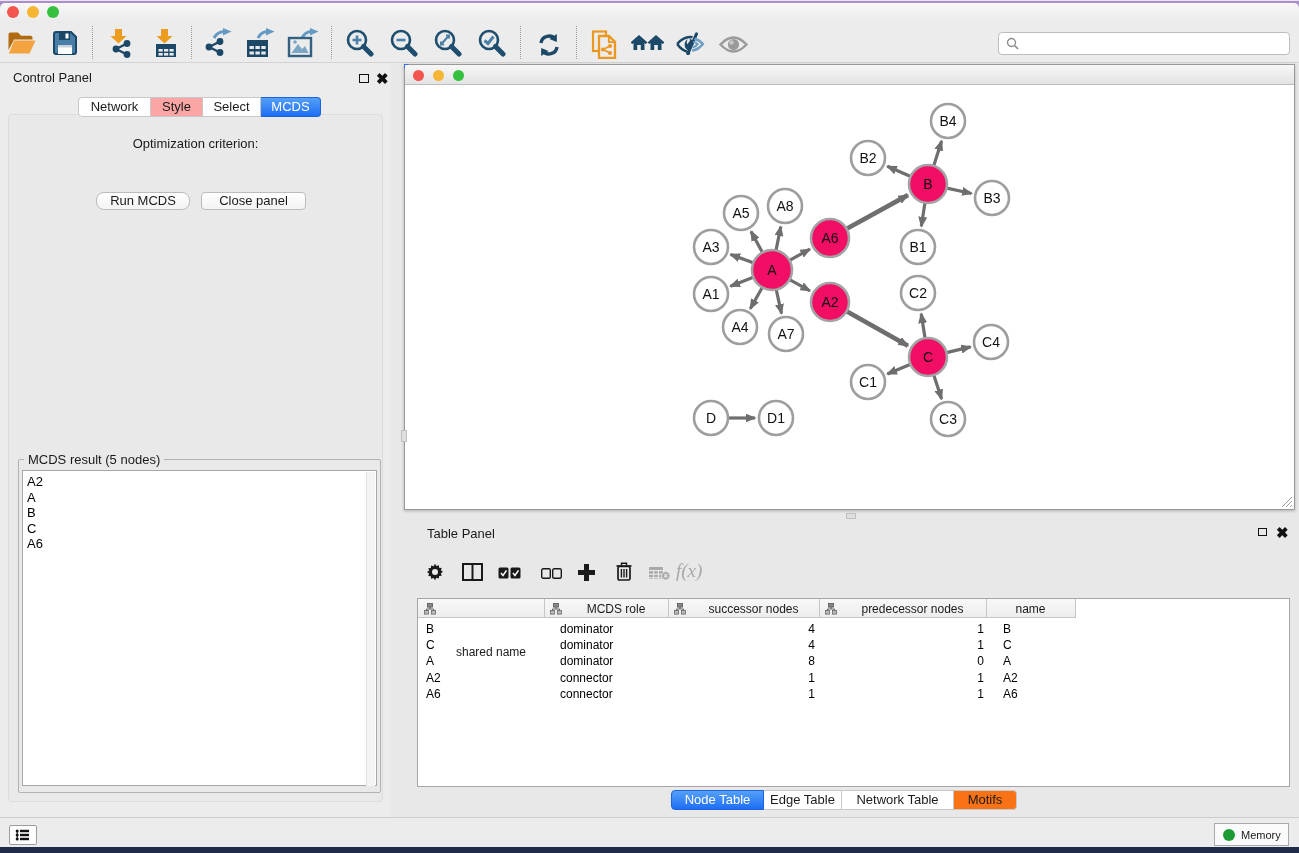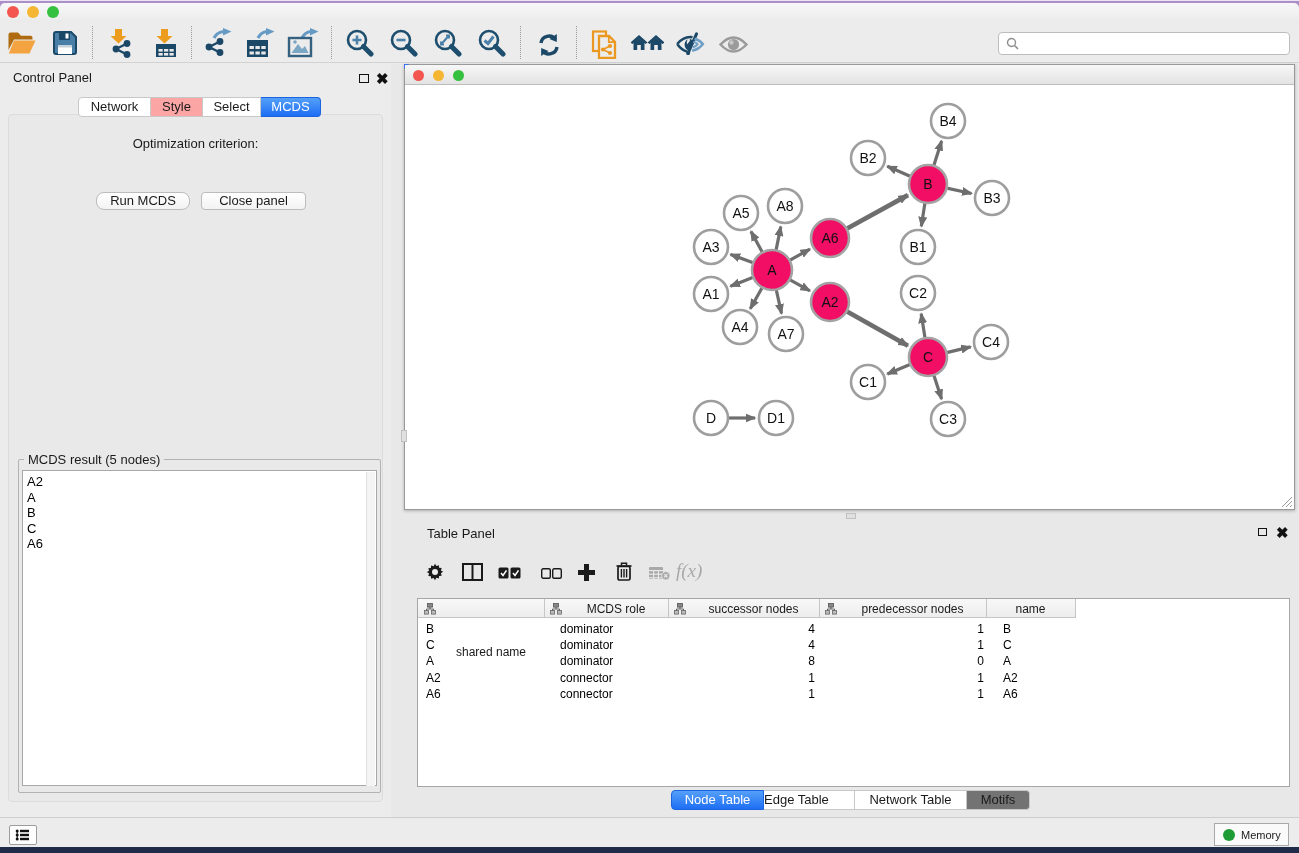--- a/index.html
+++ b/index.html
@@ -416,23 +416,23 @@
         <span style="left:8px;">A6</span>
         <span style="left:142px;">connector</span>
         <span class="r" style="left:250px;width:147px;">1</span>
         <span class="r" style="left:401px;width:165px;">1</span>
         <span style="left:585px;">A6</span>
       </div>
   </div>
 
   <div class="abs" style="left:280px;top:726px;height:20px;display:flex;font-size:13px;">
     <div style="width:93px;background:linear-gradient(#55a0f8,#1e6ef5);border:1px solid #1a64e0;border-radius:4px 0 0 4px;text-align:center;line-height:18px;color:#fff;">Node Table</div>
-    <div style="width:91px;background:#fff;border:1px solid #c8c8c8;border-left:none;text-align:left;line-height:18px;color:#1a1a1a;">Edge Table</div>
+    <div style="width:78px;background:#fff;border:1px solid #c8c8c8;border-left:none;text-align:center;line-height:18px;color:#1a1a1a;">Edge Table</div>
     <div style="width:112px;background:#fff;border:1px solid #c8c8c8;border-left:none;text-align:center;line-height:18px;color:#1a1a1a;">Network Table</div>
-    <div style="width:63px;background:#737373;border:1px solid #c8c8c8;border-left:none;border-radius:0 4px 4px 0;text-align:center;line-height:18px;color:#1a1a1a;">Motifs</div>
+    <div style="width:63px;background:#f97316;border:1px solid #c8c8c8;border-left:none;border-radius:0 4px 4px 0;text-align:center;line-height:18px;color:#1a1a1a;">Motifs</div>
   </div>
 </div>
 
 <div class="abs" style="left:0;top:817px;width:1299px;height:30px;background:#ececec;border-top:1px solid #cdcdcd;">
   <div class="abs" style="left:9px;top:7px;width:28px;height:20px;background:#fdfdfd;border:1px solid #9c9c9c;border-radius:2px;">
     <svg width="26" height="18" viewBox="0 0 26 18" style="margin:0 auto;display:block;">
       <g fill="#111">
           <circle cx="7.2" cy="5" r="1.5"></circle>
           <rect x="10" y="3.8" width="9" height="2.4"></rect>
           <circle cx="7.2" cy="9" r="1.5"></circle>

